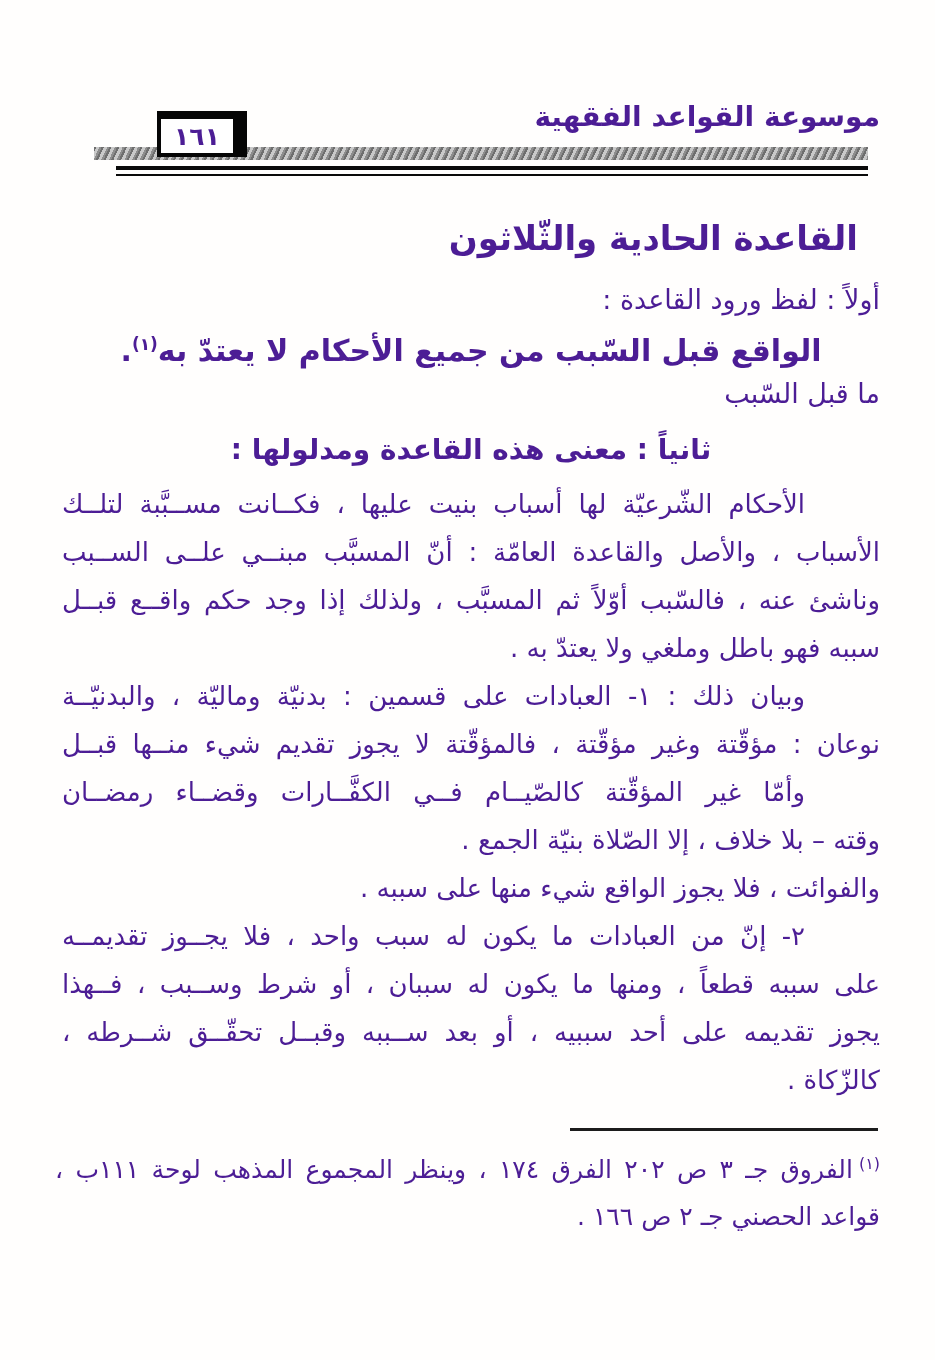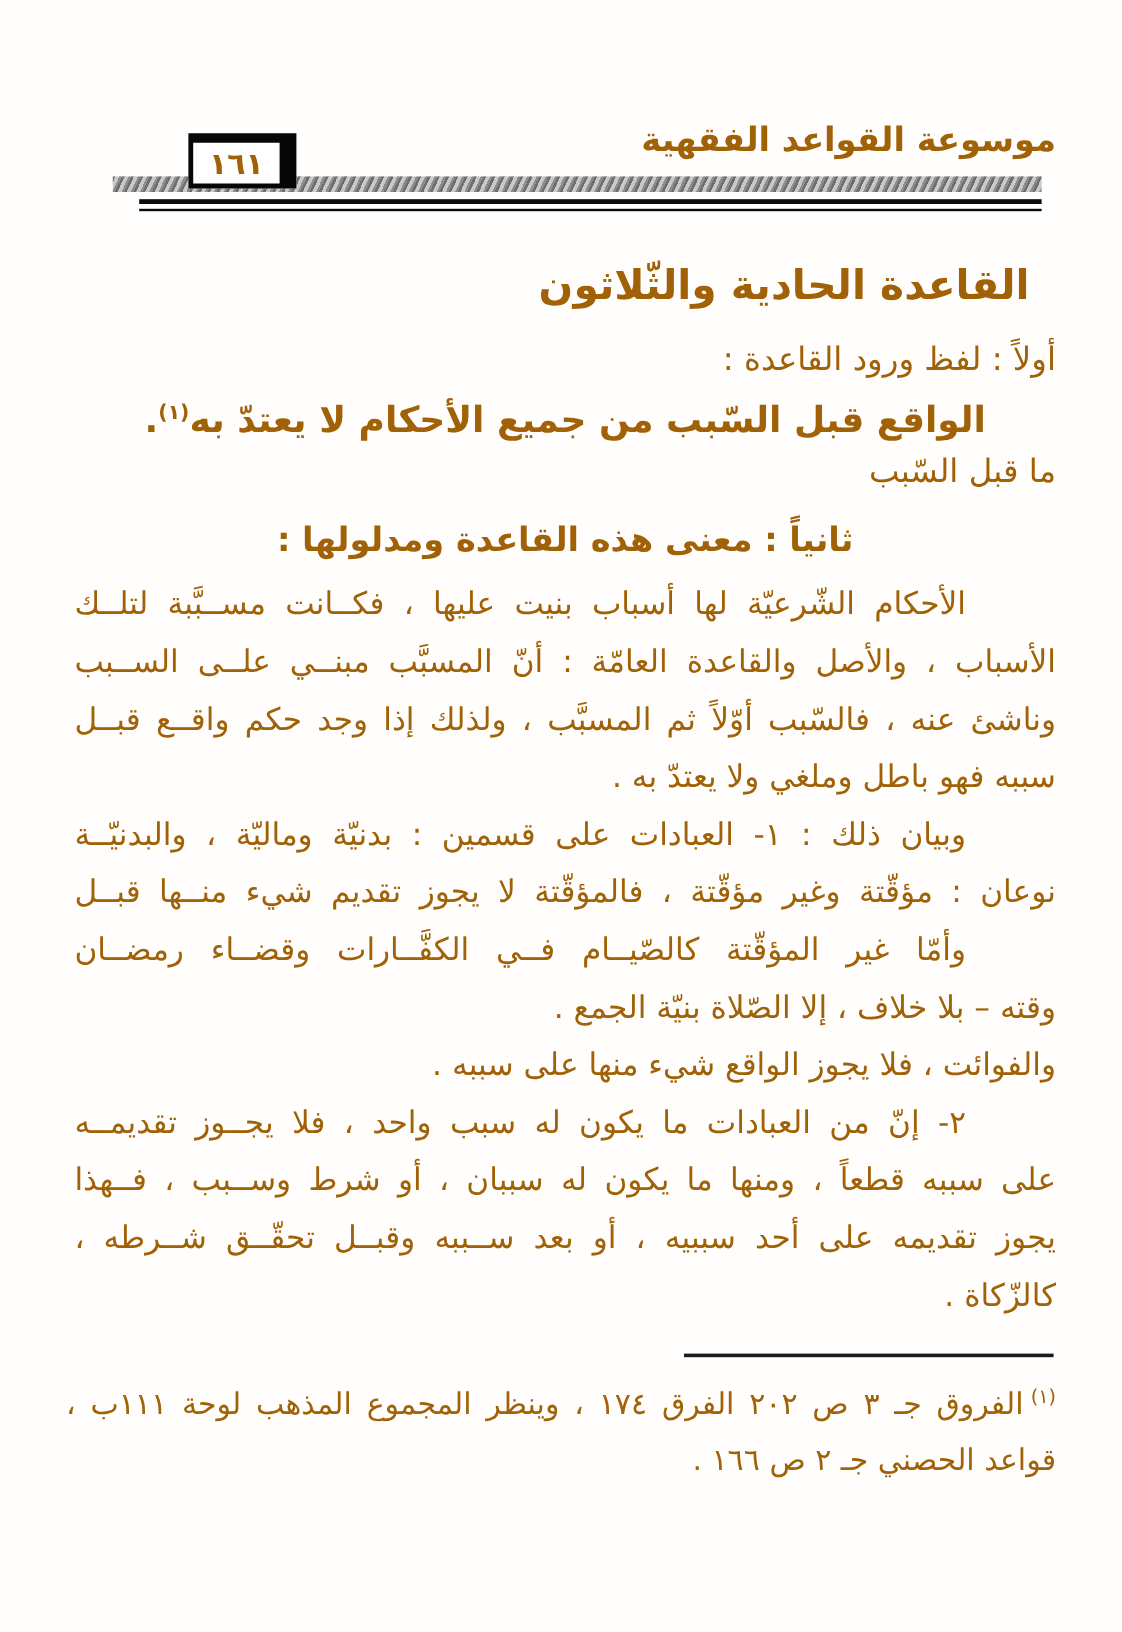--- a/index.html
+++ b/index.html
@@ -1,21 +1,21 @@
 <!DOCTYPE html>
 <html lang="ar" dir="rtl"><head>
 <meta charset="utf-8">
 <style>
   html,body { margin:0; padding:0; background:#ffffff; }
   .page {
     position:relative;
     width:935px; height:1360px;
     background:#fffefd;
     font-family:"DejaVu Sans", sans-serif;
-    color:#a16207;
+    color:#4c1d95;
     direction:rtl;
     overflow:hidden;
   }
 
   
   .book-title {
     position:absolute; top:100px; right:55px;
     font-size:28px; font-weight:700; white-space:nowrap;
   }
   .page-num-box {

